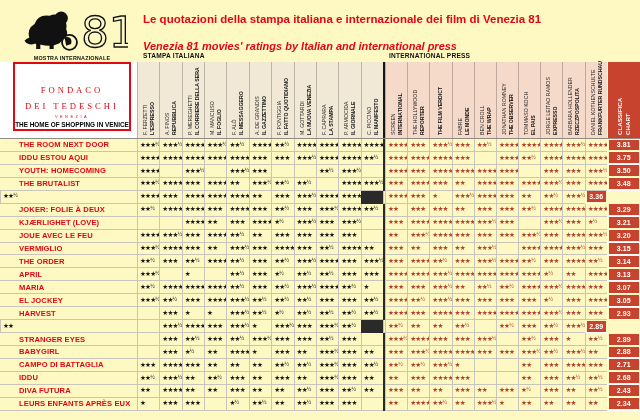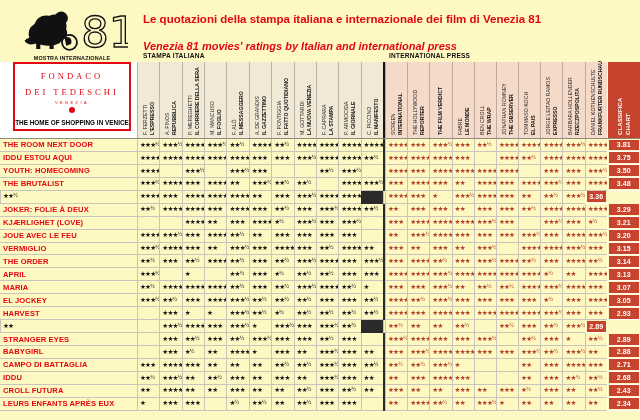--- a/index.html
+++ b/index.html
@@ -37,31 +37,31 @@
   .vlabel{position:absolute;inset:0;writing-mode:vertical-rl;transform:rotate(180deg);
           padding:3px 2px 3px 2px;box-sizing:border-box;display:flex;flex-direction:column;
           justify-content:center;align-items:flex-start;}
   .vlabel .cname{font-size:5.2px;font-weight:400;color:#222;line-height:1.2;white-space:nowrap;}
   .vlabel .coutlet{font-size:5.2px;font-weight:700;color:#111;line-height:1.2;white-space:nowrap;}
   .hchart .vlabel div{color:#fff;font-weight:bold;font-size:6.2px;line-height:1.3;white-space:nowrap;}
   
   .adbox{position:absolute;left:13px;top:0;width:118px;height:69px;box-sizing:border-box;
          border:2px solid var(--red);background:#fff;display:flex;flex-direction:column;align-items:center;}
   .fondaco,.dei{font-family:"Liberation Serif",serif;color:var(--red);font-size:8.6px;letter-spacing:3px;line-height:1.1;}
-  .fondaco{margin-top:8px;}
+  .fondaco{margin-top:22px;}
   .dei{margin-top:7px;}
   .venezia{font-size:3.9px;letter-spacing:2.5px;color:var(--red);margin-top:2px;}
   .dot{width:6px;height:6px;border-radius:50%;background:var(--red);margin-top:2px;}
   .tagline{margin-top:auto;margin-bottom:3px;font-weight:bold;font-size:6.4px;color:#000;white-space:nowrap;}
   
   #tbody{position:absolute;left:0;top:138px;width:640px;border-top:1px solid #8f8b82;}
   .row{height:12.95px;}
   .cell{border-left:1px solid var(--grid);border-bottom:1px solid var(--grid);
         display:flex;align-items:center;padding-left:2px;box-sizing:border-box;overflow:hidden;}
-  .tcell{border-left:none;padding-left:3px;}
+  .tcell{border-left:none;padding-left:19px;}
   .mtitle{color:var(--red);font-weight:bold;font-size:7.6px;letter-spacing:.1px;white-space:nowrap;}
   .stars{font-size:6.6px;letter-spacing:-.8px;line-height:1;color:var(--star-black);white-space:nowrap;}
   .cell.intl .stars{color:var(--star-red);}
   .half{font-size:5.4px;letter-spacing:0;position:relative;top:-1px;}
   .divider-cell{background:#2a2a2a;border-bottom:1px solid #2a2a2a;}
   .acell{border-left:1px solid #fff;border-bottom:1px solid #fff;padding:0;display:flex;box-sizing:border-box;}
   .avg{flex:1;margin:.5px 1px .5px 1px;background:var(--chart-red);color:#fff;font-weight:bold;
        font-size:7px;display:flex;align-items:center;justify-content:center;letter-spacing:.1px;}
 </style>
 </head>
@@ -1599,21 +1599,21 @@
         </div>
         <div class="cell intl">
           <span class="stars">★★<span class="half">½</span></span>
         </div>
         <div class="acell">
           <div class="avg">2.68</div>
         </div>
       </div>
       <div class="row grid">
         <div class="cell tcell">
-          <span class="mtitle">CROLL FUTURA</span>
+          <span class="mtitle">DIVA FUTURA</span>
         </div>
         <div class="cell it">
           <span class="stars">★★</span>
         </div>
         <div class="cell it">
           <span class="stars">★★★★</span>
         </div>
         <div class="cell it">
           <span class="stars">★★</span>
         </div>

